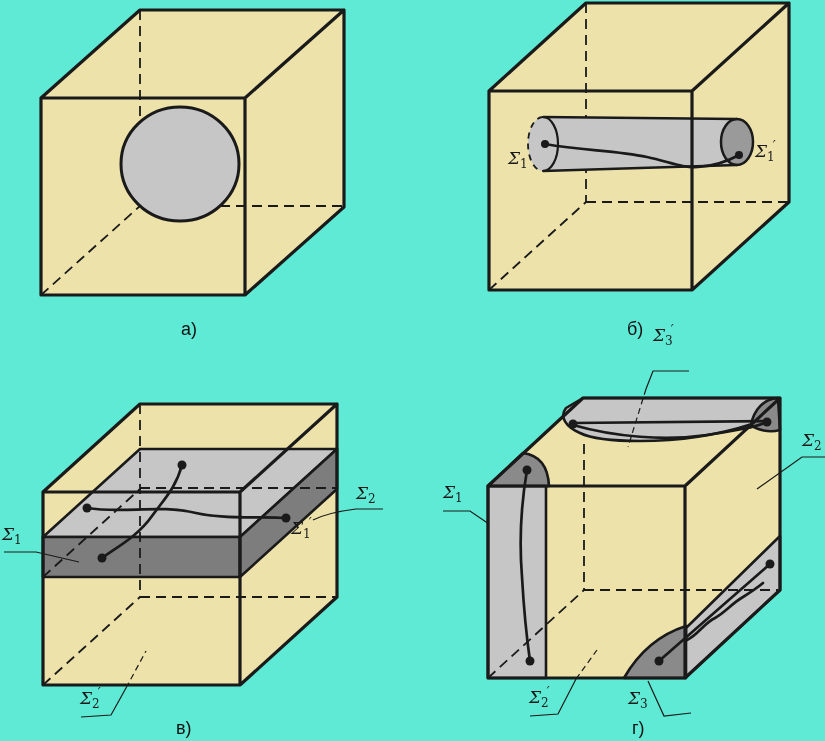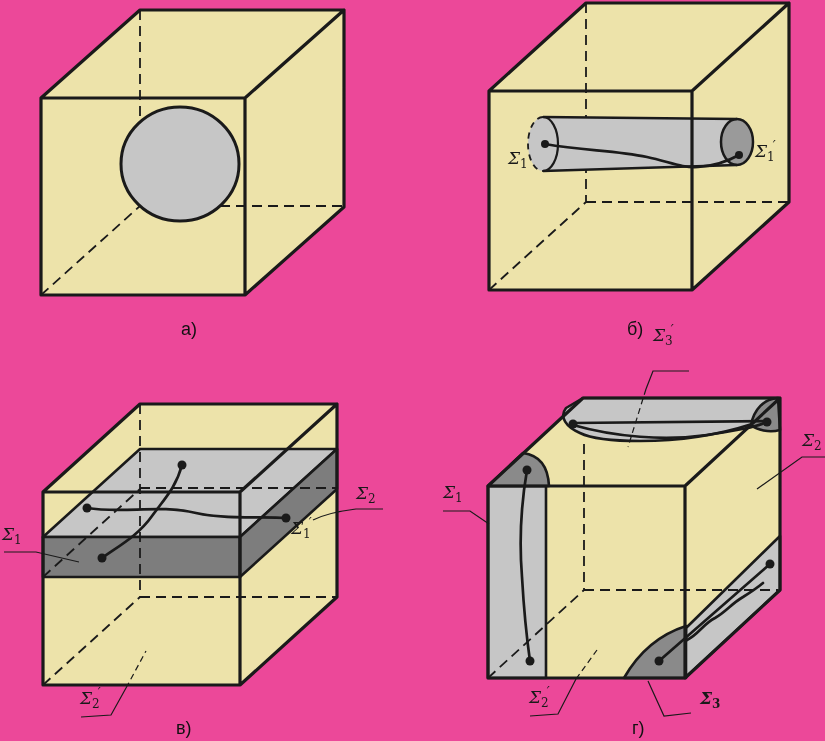--- a/index.html
+++ b/index.html
@@ -4,21 +4,21 @@
 <style>
   :root{
     --yellow:#EDE3AA;
     --lgray:#C6C6C6;
     --dgray:#7D7D7D;
     --pgray:#8A8A8A;
     --mgray:#9A9A9A;
     --line:#1a1a1a;
   }
   html,body{margin:0;padding:0;background:#ffffff;}
-  .stage{position:relative;width:825px;height:741px;background:#ec4899;overflow:hidden;
+  .stage{position:relative;width:825px;height:741px;background:#5eead4;overflow:hidden;
          font-family:"DejaVu Serif",serif;}
   svg{position:absolute;left:0;top:0;}
   .face{fill:var(--yellow);stroke:none;}
   .edge{fill:none;stroke:var(--line);stroke-width:3.2;stroke-linejoin:round;stroke-linecap:round;}
   .edge2{stroke:var(--line);stroke-width:2.6;stroke-linejoin:round;}
   .dash{fill:none;stroke:var(--line);stroke-width:1.8;stroke-dasharray:10 6;}
   .curve{fill:none;stroke:var(--line);stroke-width:2.7;stroke-linecap:round;}
   .leader{fill:none;stroke:var(--line);stroke-width:1.2;}
   .leaderdash{fill:none;stroke:var(--line);stroke-width:1.2;stroke-dasharray:6 4;}
   .dot{fill:var(--line);stroke:none;}
@@ -135,21 +135,21 @@
   <span class="lbl" style="left:755px;top:143px;"><span>Σ</span><sub>1</sub><span class="pr">′</span></span>
 
   <span class="lbl" style="left:2px;top:526px;"><span>Σ</span><sub>1</sub><span class="pr"></span></span>
   <span class="lbl" style="left:291px;top:520px;"><span>Σ</span><sub>1</sub><span class="pr">′</span></span>
   <span class="lbl" style="left:356px;top:485px;"><span>Σ</span><sub>2</sub><span class="pr"></span></span>
   <span class="lbl" style="left:80px;top:690px;"><span>Σ</span><sub>2</sub><span class="pr">′</span></span>
 
   <span class="lbl" style="left:443px;top:484px;"><span>Σ</span><sub>1</sub><span class="pr"></span></span>
   <span class="lbl" style="left:802px;top:432px;"><span>Σ</span><sub>2</sub><span class="pr"></span></span>
   <span class="lbl" style="left:529px;top:689px;"><span>Σ</span><sub>2</sub><span class="pr">′</span></span>
-  <span class="lbl" style="left:700px;top:690px;font-weight:bold;"><span>Σ</span><sub>3</sub><span class="pr"></span></span>
+  <span class="lbl" style="left:628px;top:690px;"><span>Σ</span><sub>3</sub><span class="pr"></span></span>
   <span class="lbl" style="left:653px;top:327px;"><span>Σ</span><sub>3</sub><span class="pr">′</span></span>
 
   <span class="cap" style="left:181px;top:319px;">а)</span>
   <span class="cap" style="left:627px;top:319px;">б)</span>
   <span class="cap" style="left:176px;top:718px;">в)</span>
   <span class="cap" style="left:632px;top:718px;">г)</span>
 
 </div>
 
 </body></html>

